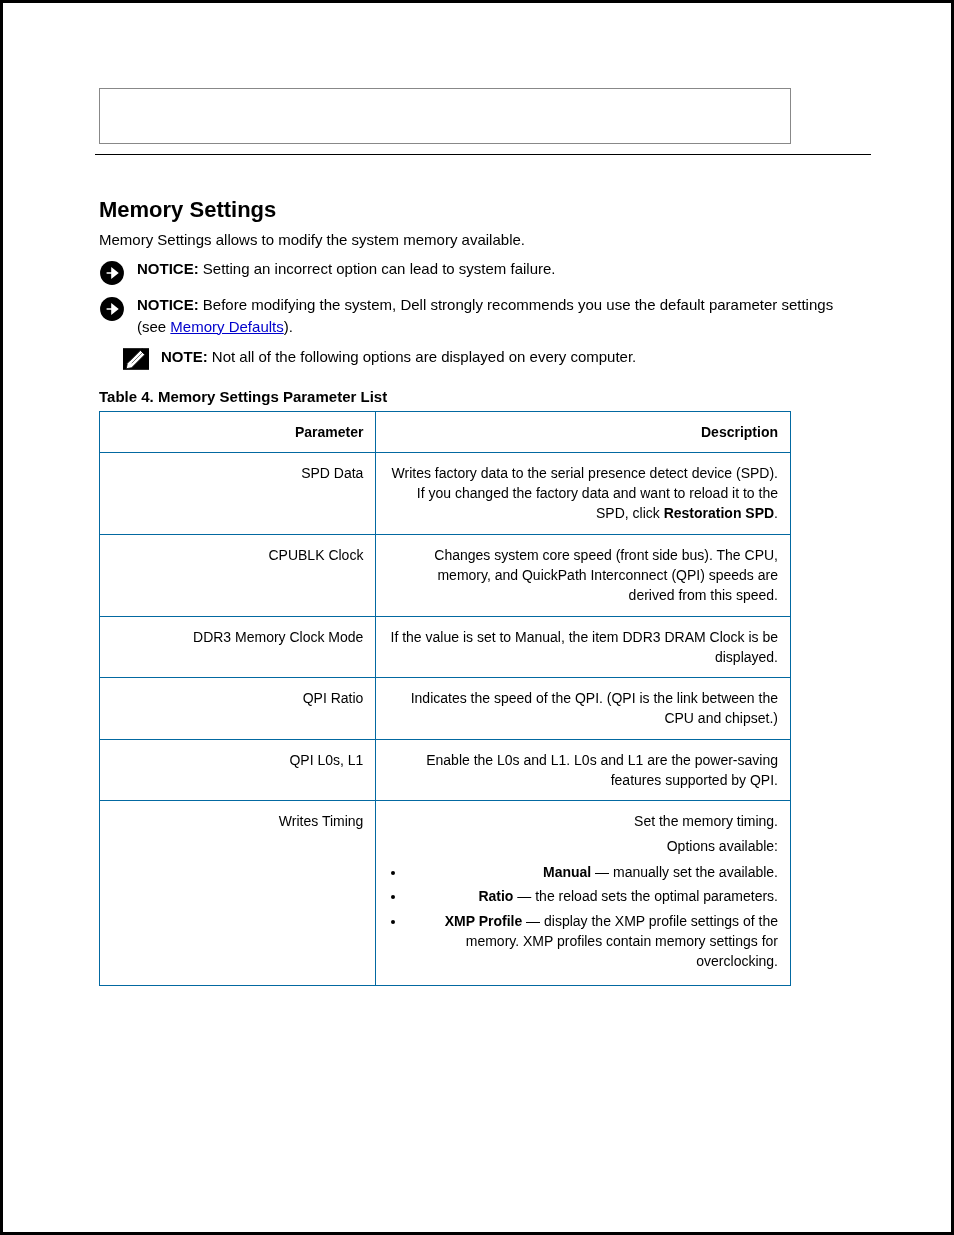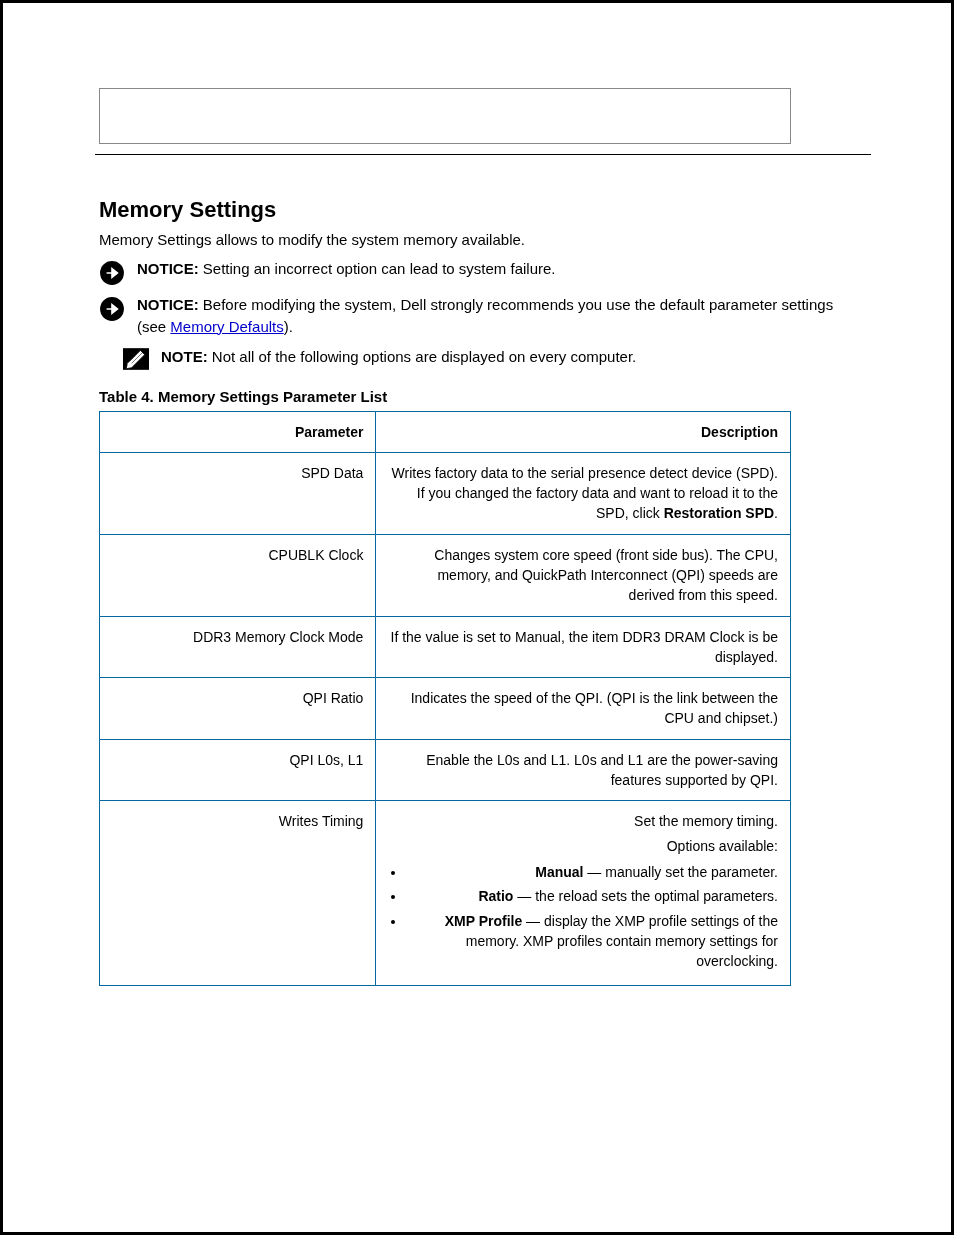--- a/index.html
+++ b/index.html
@@ -182,21 +182,21 @@
       <tr>
         <td>QPI L0s, L1</td>
         <td>Enable the L0s and L1. L0s and L1 are the power-saving features supported by QPI.</td>
       </tr>
       <tr>
         <td>Writes Timing</td>
         <td>
           <div>Set the memory timing.</div>
           <div style="margin-top:4px;">Options available:</div>
           <ul>
-            <li><b>Manual</b><span> — manually set the parameter.</span></li>
+            <li><b>Manual</b><span> — manually set the available.</span></li>
             <li><b>Ratio</b><span> — the reload sets the optimal parameters.</span></li>
             <li><b>XMP Profile</b><span> — display the XMP profile settings of the memory. XMP profiles contain memory settings for overclocking.</span></li>
           </ul>
         </td>
       </tr>
     </tbody>
   </table>
 
 </div>
 

